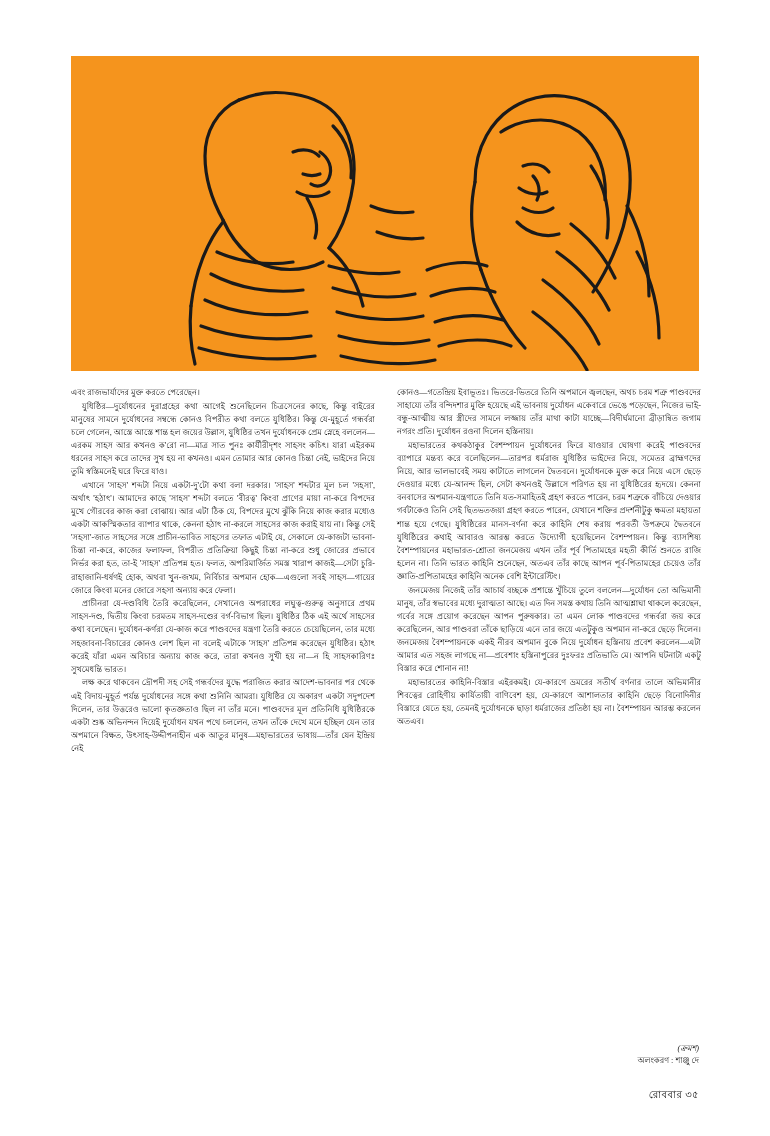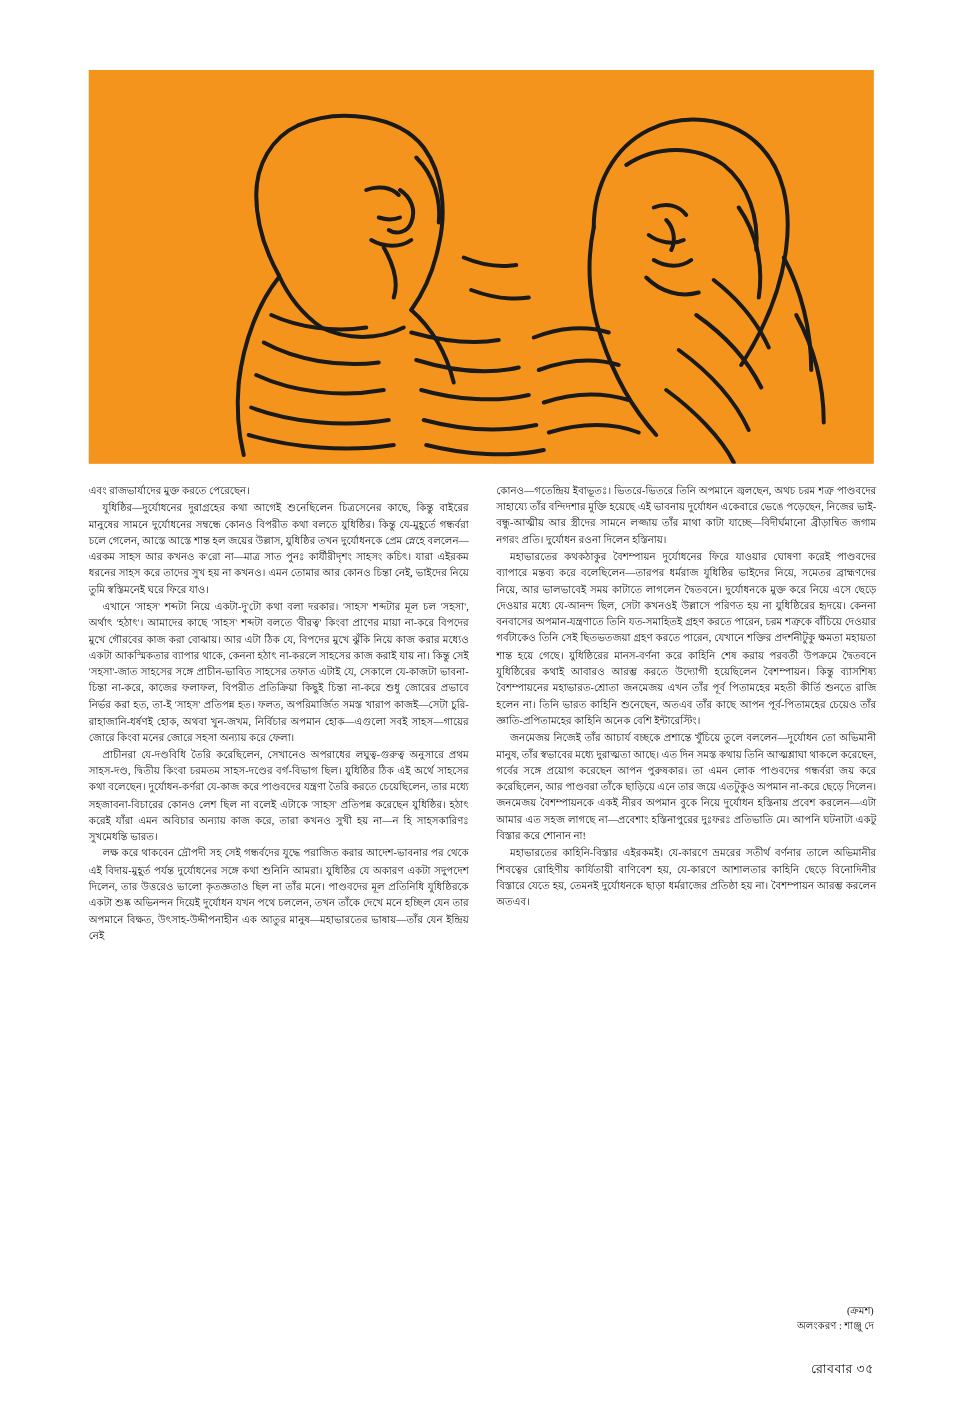--- a/index.html
+++ b/index.html
@@ -65,21 +65,21 @@
   
   .byline {
     position: absolute;
     right: 71px;
     top: 1043px;
     width: 304px;
     text-align: right;
     font-size: 8.1px;
     line-height: 1.5;
   }
-  .byline .contd { display: block; }
+  .byline .contd { display: block; font-style: italic; }
   .byline .author { display: block; font-family: Liberation Serif, serif; }
   .pagefoot {
     position: absolute;
     right: 71px;
     top: 1087px;
     font-size: 10px;
     letter-spacing: 0.4px;
     color: #111111;
   }
 </style>

